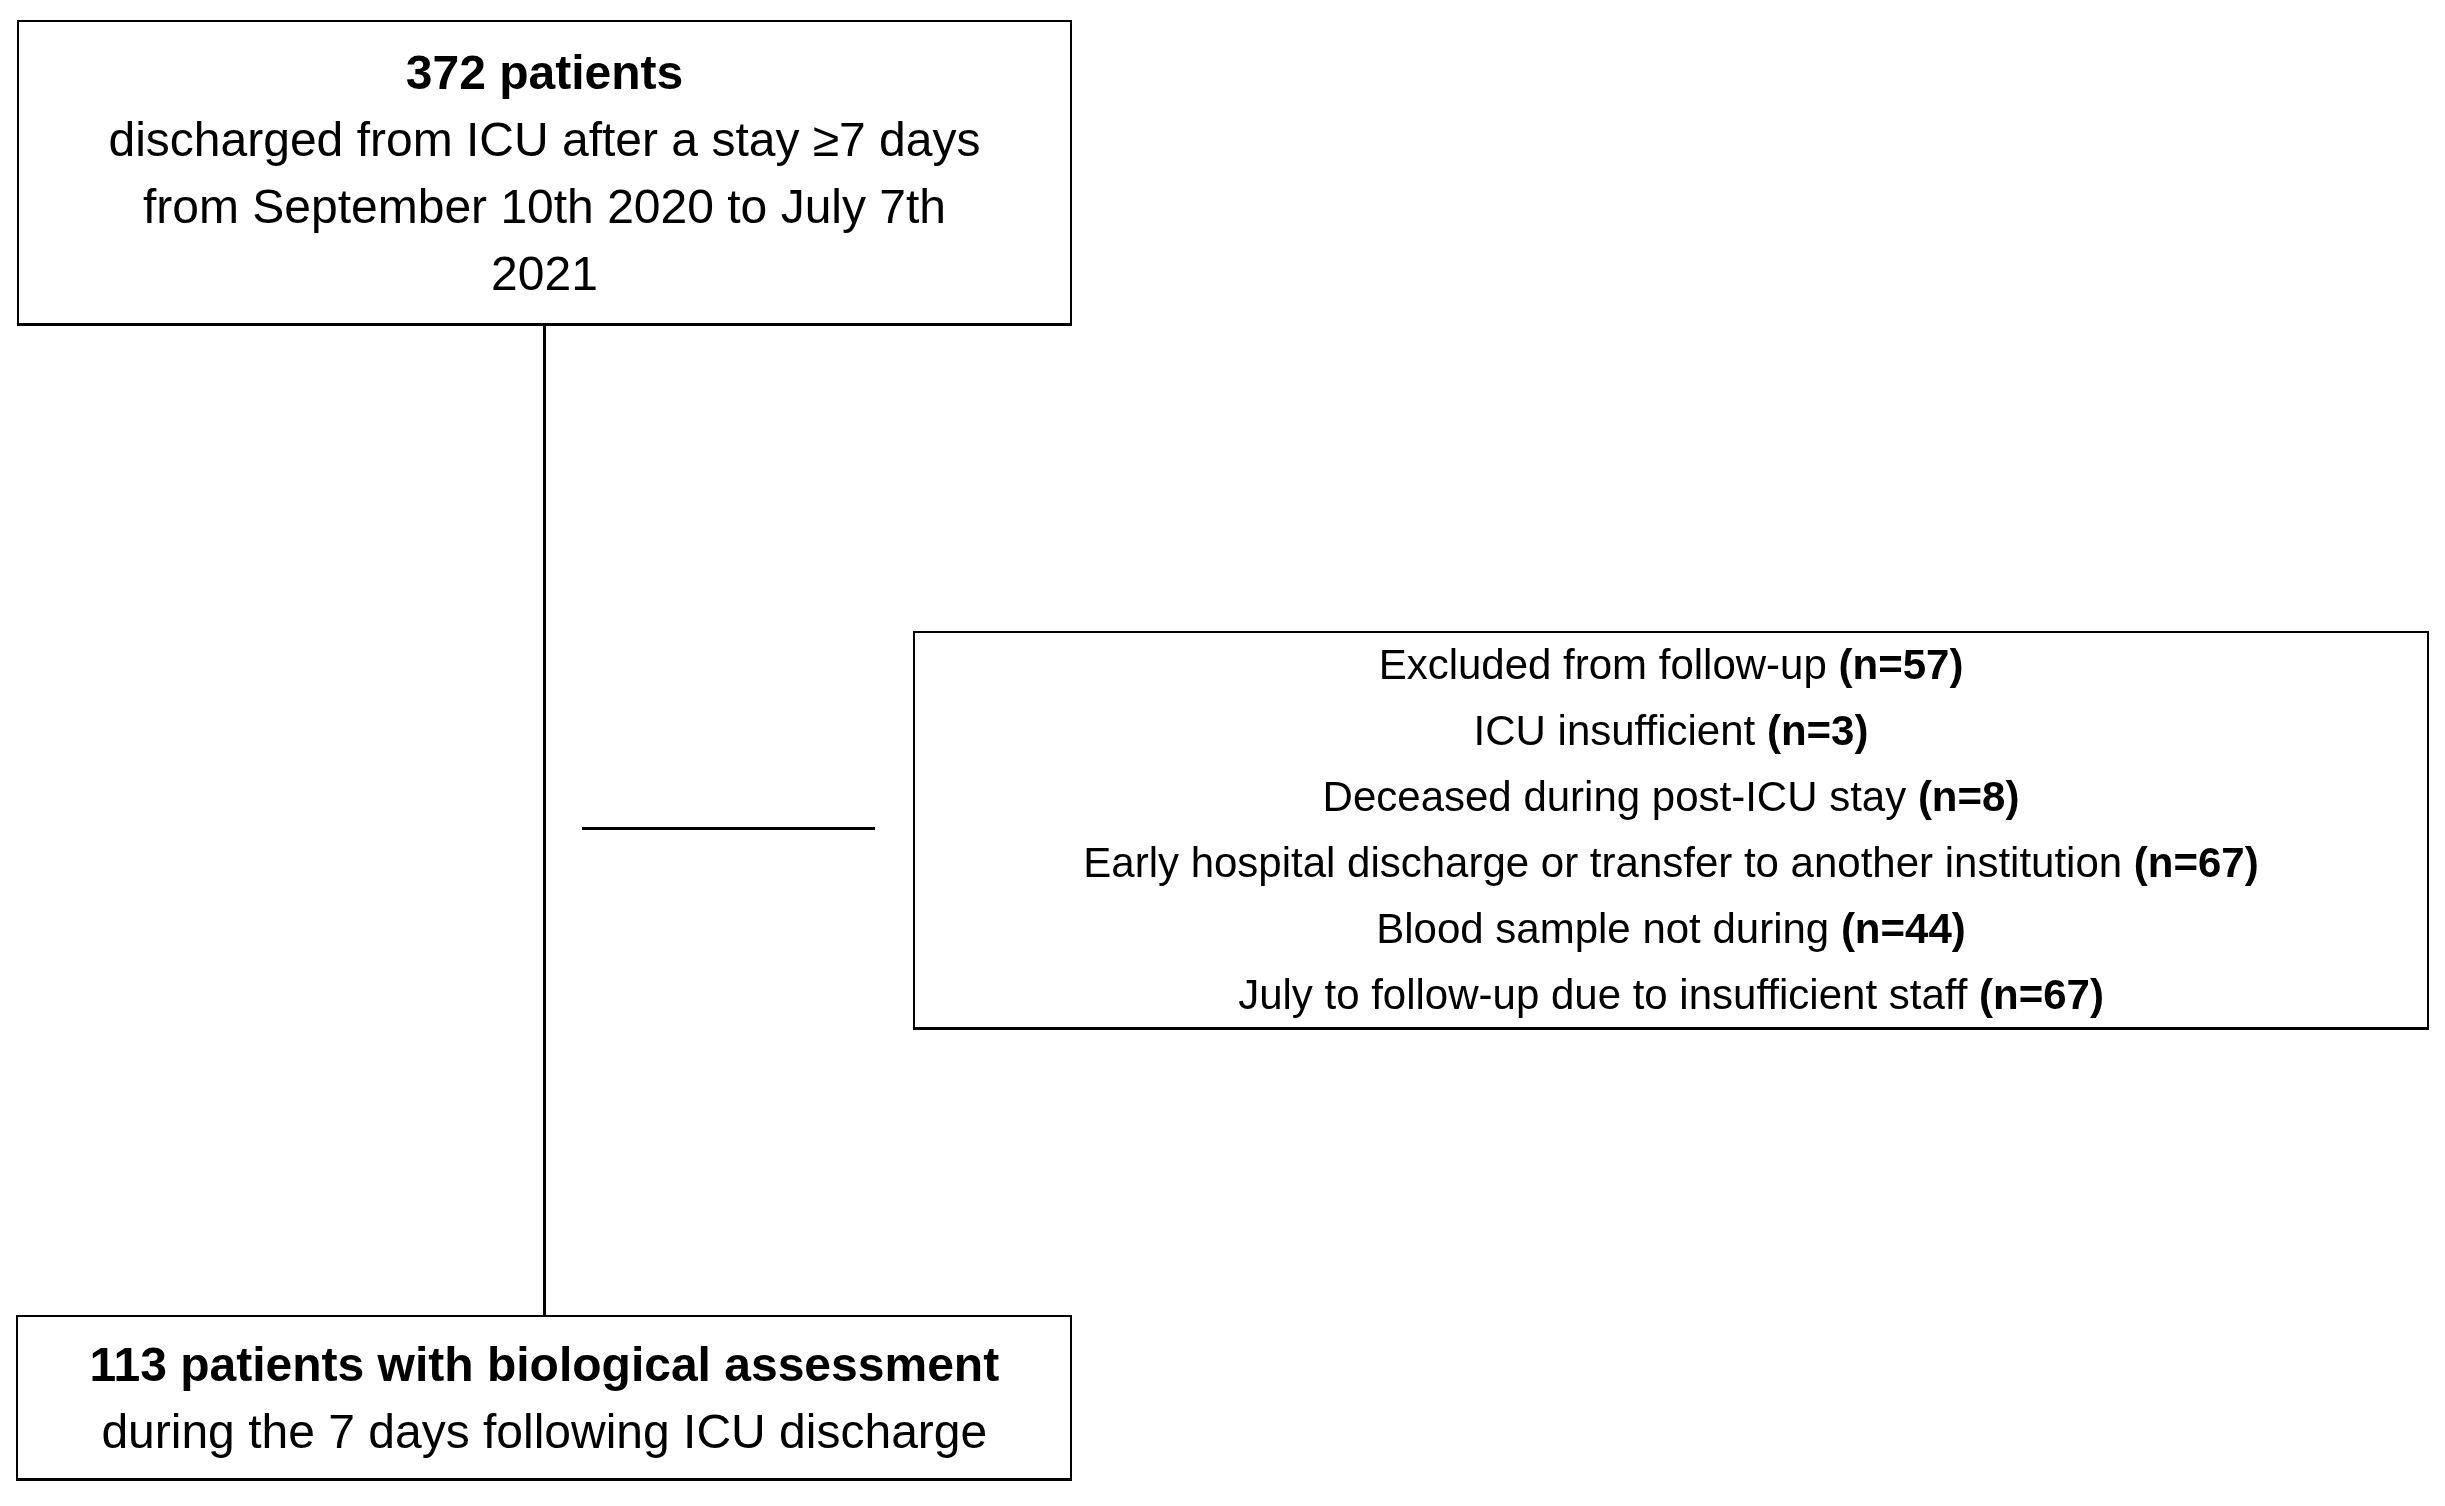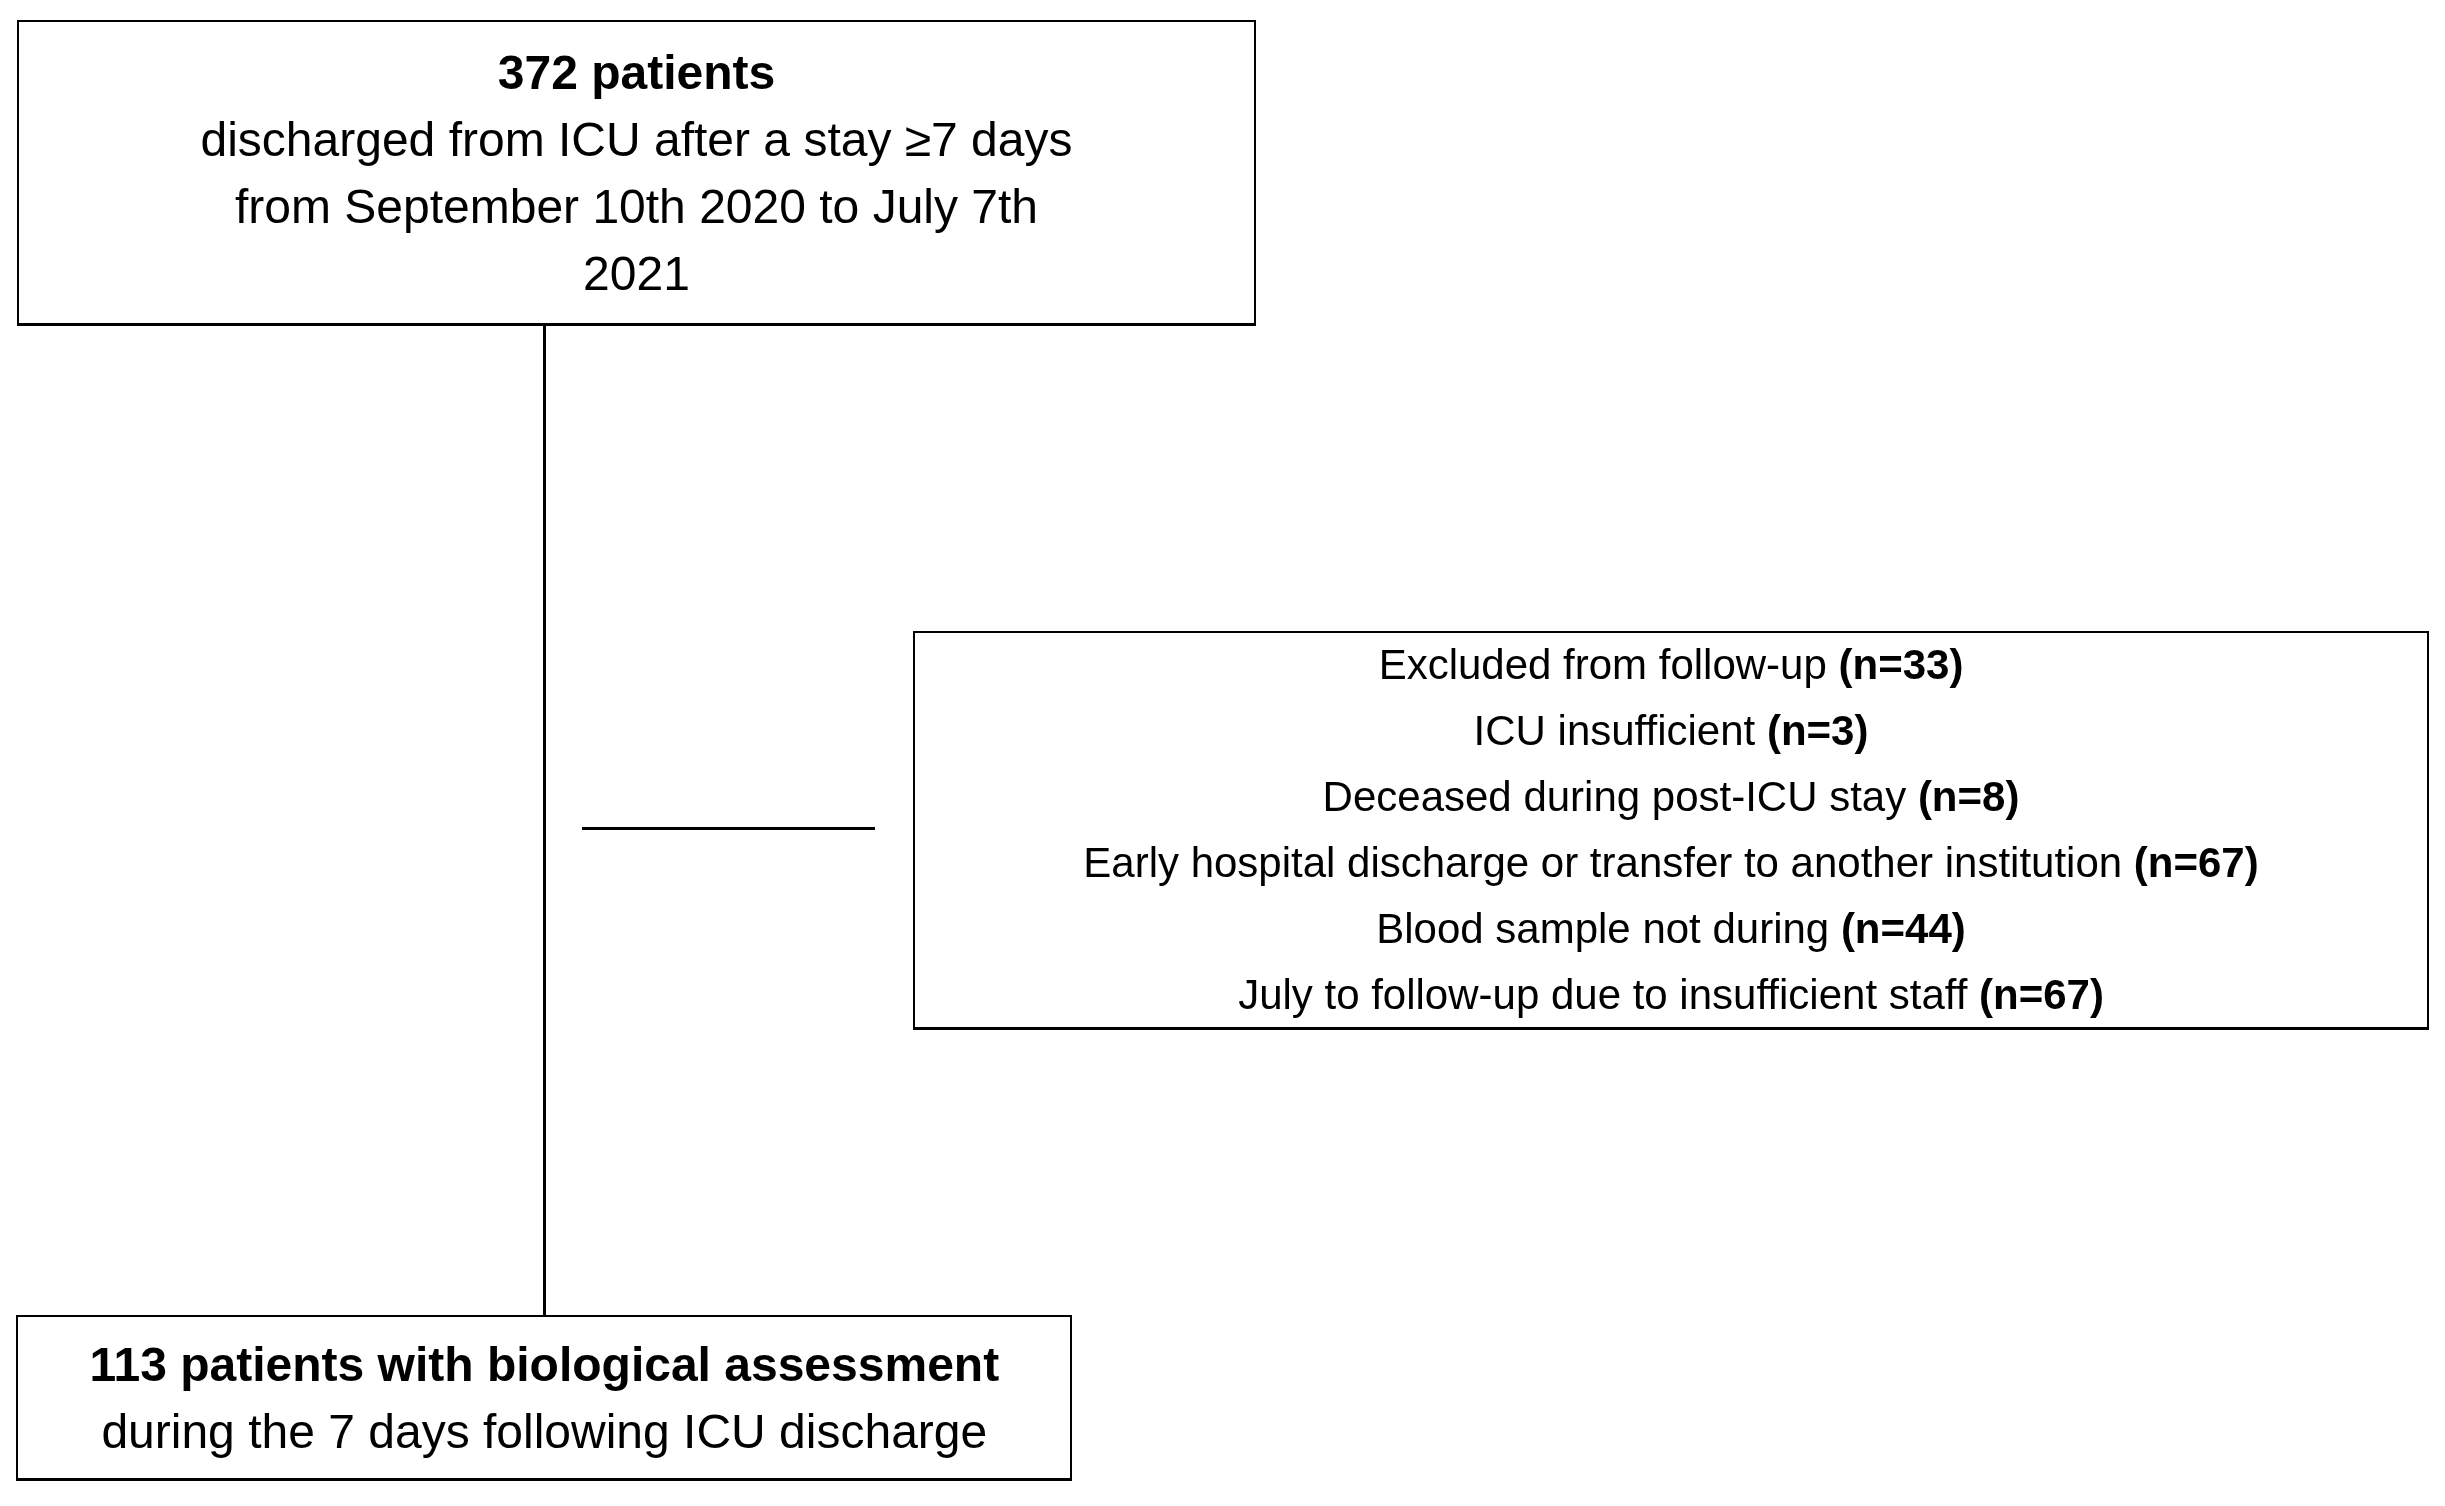--- a/index.html
+++ b/index.html
@@ -22,21 +22,21 @@
     flex-direction: column;
     justify-content: center;
     align-items: center;
     text-align: center;
   }
   .box .tline { white-space: nowrap; }
   .big   { font-size: 48px; line-height: 67px; }
   .small { font-size: 42px; line-height: 66px; }
   .b     { font-weight: 700; }
 
-  #enrollment-box { left: 17px;  top: 20px;   width: 1239px; height: 306px; }
+  #enrollment-box { left: 17px;  top: 20px;   width: 1055px; height: 306px; }
   #exclusion-box  { left: 913px; top: 631px;  width: 1516px; height: 399px; }
   #outcome-box    { left: 16.3px;  top: 1315px; width: 1056px; height: 166px; }
 
   .vline {
     position: absolute;
     left: 543px; top: 325px;
     width: 2.9px; height: 990px;
     background: #000000;
   }
   .hline {
@@ -56,21 +56,21 @@
   <div class="hline"></div>
 
   <div class="box big" id="enrollment-box">
     <div class="tline b">372 patients</div>
     <div class="tline">discharged from ICU after a stay ≥7 days</div>
     <div class="tline">from September 10th 2020 to July 7th</div>
     <div class="tline">2021</div>
   </div>
 
   <div class="box small" id="exclusion-box">
-    <div class="tline"><span>Excluded from follow-up </span><span class="b">(n=33)</span></div>
+    <div class="tline"><span>Excluded from follow-up </span><span class="b">(n=57)</span></div>
     <div class="tline"><span>ICU insufficient </span><span class="b">(n=3)</span></div>
     <div class="tline"><span>Deceased during post-ICU stay </span><span class="b">(n=8)</span></div>
     <div class="tline"><span>Early hospital discharge or transfer to another institution </span><span class="b">(n=67)</span></div>
     <div class="tline"><span>Blood sample not during </span><span class="b">(n=44)</span></div>
     <div class="tline"><span>July to follow-up due to insufficient staff </span><span class="b">(n=67)</span></div>
   </div>
 
   <div class="box big" id="outcome-box">
     <div class="tline b">113 patients with biological assessment</div>
     <div class="tline">during the 7 days following ICU discharge</div>

